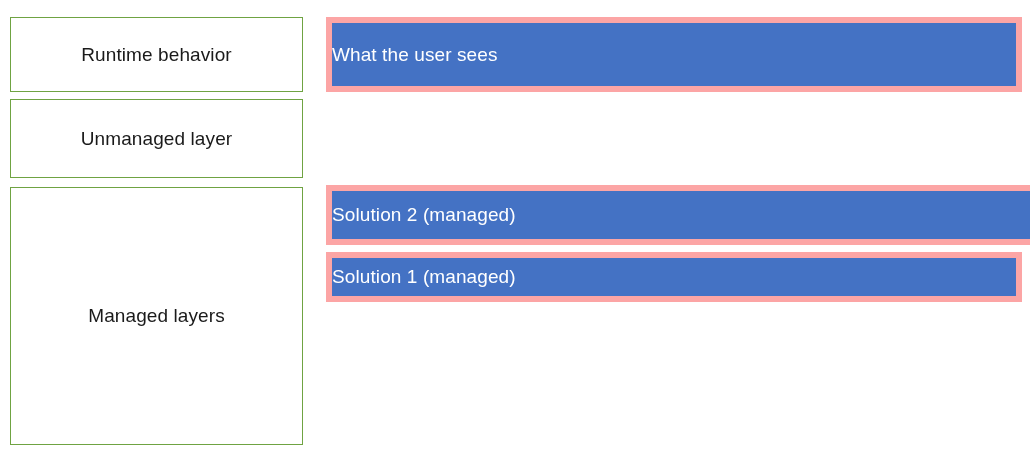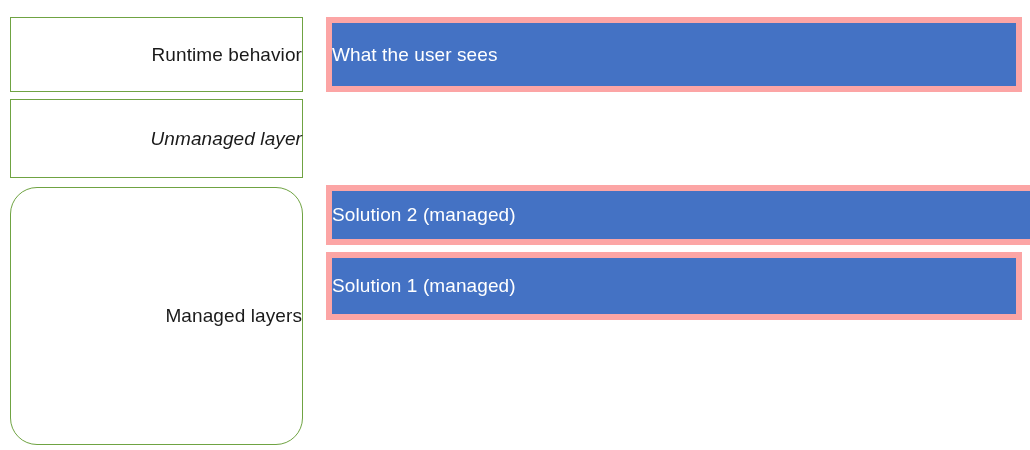--- a/index.html
+++ b/index.html
@@ -19,21 +19,21 @@
     height: 450px;
     background: #ffffff;
   }
   .left-box {
     position: absolute;
     box-sizing: border-box;
     background: #ffffff;
     border: 1px solid #6FA342;
     display: flex;
     align-items: center;
-    justify-content: flex-end;
+    justify-content: center;
   }
   .left-label {
     font-size: 19px;
     color: #1a1a1a;
     letter-spacing: 0.1px;
     white-space: nowrap;
   }
   .blue-box {
     position: absolute;
     box-sizing: border-box;
@@ -45,28 +45,28 @@
   }
   .blue-label {
     font-size: 19px;
     color: #ffffff;
     letter-spacing: 0.1px;
     white-space: nowrap;
   }
 
   
   #left-box-runtime   { left: 10px; top: 17px;  width: 293px; height: 75px; }
-  #left-box-unmanaged { left: 10px; top: 99px;  width: 293px; height: 79px; font-style: italic; }
-  #left-box-managed   { left: 10px; top: 187px; width: 293px; height: 258px; border-radius: 27px; }
+  #left-box-unmanaged { left: 10px; top: 99px;  width: 293px; height: 79px; }
+  #left-box-managed   { left: 10px; top: 187px; width: 293px; height: 258px; }
 
   
   #blue-box-user-sees        { left: 326px; top: 17px;  width: 696px; height: 75px; }
   #blue-box-active-custom    { left: 326px; top: 99px;  width: 696px; height: 79px; }
   #blue-box-solution-2       { left: 326px; top: 185px; width: 748px; height: 60px; }
-  #blue-box-solution-1       { left: 326px; top: 252px; width: 696px; height: 68px; }
+  #blue-box-solution-1       { left: 326px; top: 252px; width: 696px; height: 50px; }
   #blue-box-system-solutions { left: 326px; top: 316px; width: 696px; height: 129px; }
 </style>
 </head>
 <body>
 
 <div id="diagram">
 
   <div class="left-box" id="left-box-runtime">
     <span class="left-label">Runtime behavior</span>
   </div>

